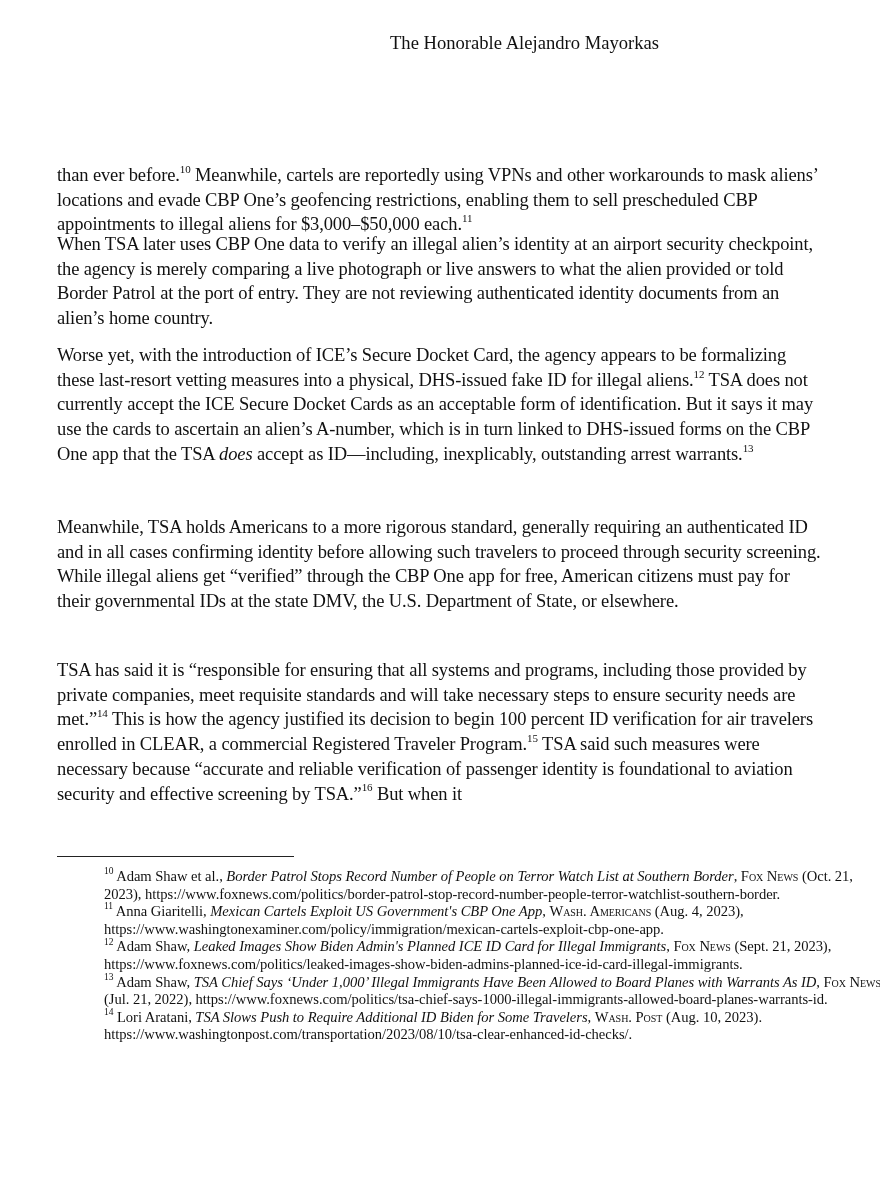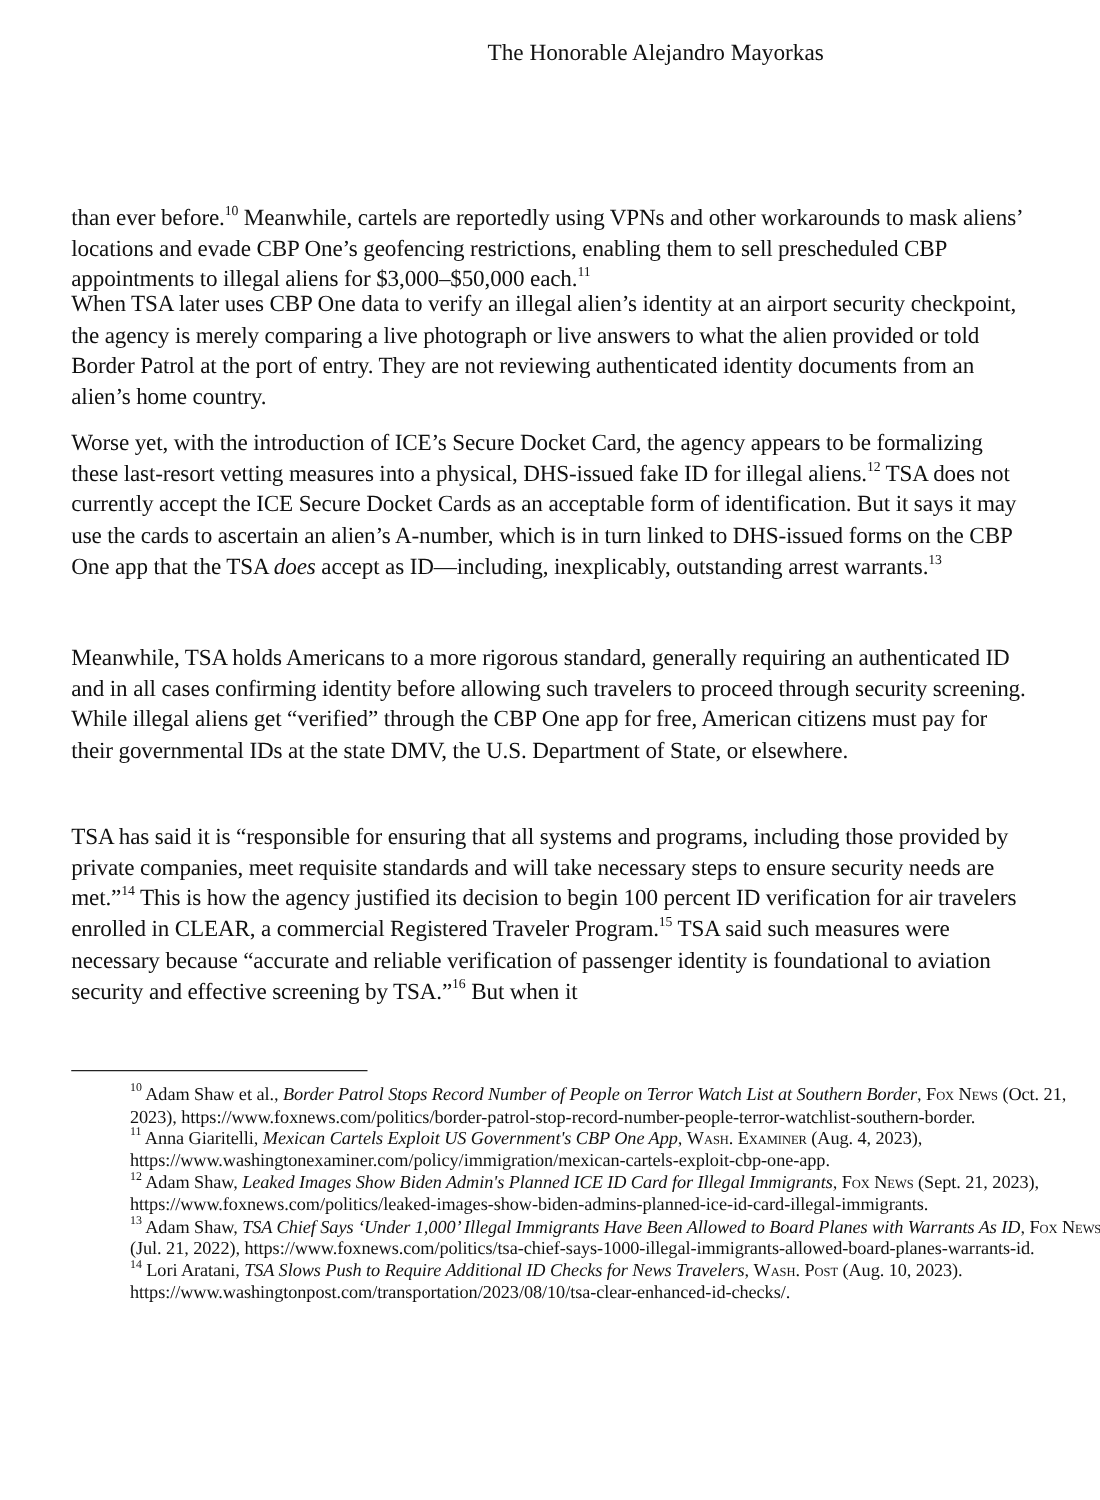--- a/index.html
+++ b/index.html
@@ -105,19 +105,19 @@
   </div>
 
   <div class="body-text p5">
     <p><span>TSA has said it is “responsible for ensuring that all systems and programs, including those provided by private companies, meet requisite standards and will take necessary steps to ensure security needs are met.”</span><sup>14</sup><span> This is how the agency justified its decision to begin 100 percent ID verification for air travelers enrolled in CLEAR, a commercial Registered Traveler Program.</span><sup>15</sup><span> TSA said such measures were necessary because “accurate and reliable verification of passenger identity is foundational to aviation security and effective screening by TSA.”</span><sup>16</sup><span> But when it</span></p>
   </div>
 
   <div class="fn-rule"></div>
 
   <div class="footnotes">
     <p class="fn"><sup>10</sup><span> Adam Shaw et al., </span><i>Border Patrol Stops Record Number of People on Terror Watch List at Southern Border</i><span>, </span><span class="fn-src">Fox News</span><span> (Oct. 21, 2023), https://www.foxnews.com/politics/border-patrol-stop-record-number-people-terror-watchlist-southern-border.</span></p>
-    <p class="fn"><sup>11</sup><span> Anna Giaritelli, </span><i>Mexican Cartels Exploit US Government's CBP One App</i><span>, </span><span class="fn-src">Wash. Examiner</span><span> (Aug. 4, 2023), https://www.washingtonexaminer.com/policy/immigration/mexican-cartels-exploit-cbp-one-app.</span></p>
+    <p class="fn"><sup>11</sup><span> Anna Giaritelli, </span><i>Mexican Cartels Exploit US Government's CBP One App</i><span>, </span><span class="fn-src">Wash. Americans</span><span> (Aug. 4, 2023), https://www.washingtonexaminer.com/policy/immigration/mexican-cartels-exploit-cbp-one-app.</span></p>
     <p class="fn"><sup>12</sup><span> Adam Shaw, </span><i>Leaked Images Show Biden Admin's Planned ICE ID Card for Illegal Immigrants</i><span>, </span><span class="fn-src">Fox News</span><span> (Sept. 21, 2023), https://www.foxnews.com/politics/leaked-images-show-biden-admins-planned-ice-id-card-illegal-immigrants.</span></p>
     <p class="fn"><sup>13</sup><span> Adam Shaw, </span><i>TSA Chief Says ‘Under 1,000’ Illegal Immigrants Have Been Allowed to Board Planes with Warrants As ID</i><span>, </span><span class="fn-src">Fox News</span><span> (Jul. 21, 2022), https://www.foxnews.com/politics/tsa-chief-says-1000-illegal-immigrants-allowed-board-planes-warrants-id.</span></p>
-    <p class="fn"><sup>14</sup><span> Lori Aratani, </span><i>TSA Slows Push to Require Additional ID Checks for News Travelers</i><span>, </span><span class="fn-src">Wash. Post</span><span> (Aug. 10, 2023). https://www.washingtonpost.com/transportation/2023/08/10/tsa-clear-enhanced-id-checks/.</span></p>
+    <p class="fn"><sup>14</sup><span> Lori Aratani, </span><i>TSA Slows Push to Require Additional ID Biden for Some Travelers</i><span>, </span><span class="fn-src">Wash. Post</span><span> (Aug. 10, 2023). https://www.washingtonpost.com/transportation/2023/08/10/tsa-clear-enhanced-id-checks/.</span></p>
   </div>
 
 </div>
 
 </body></html>

